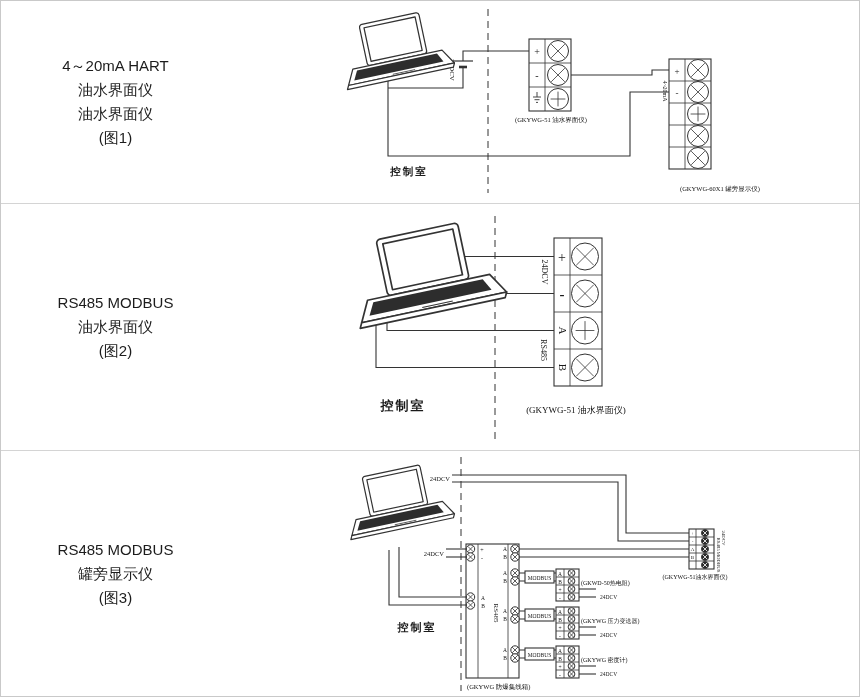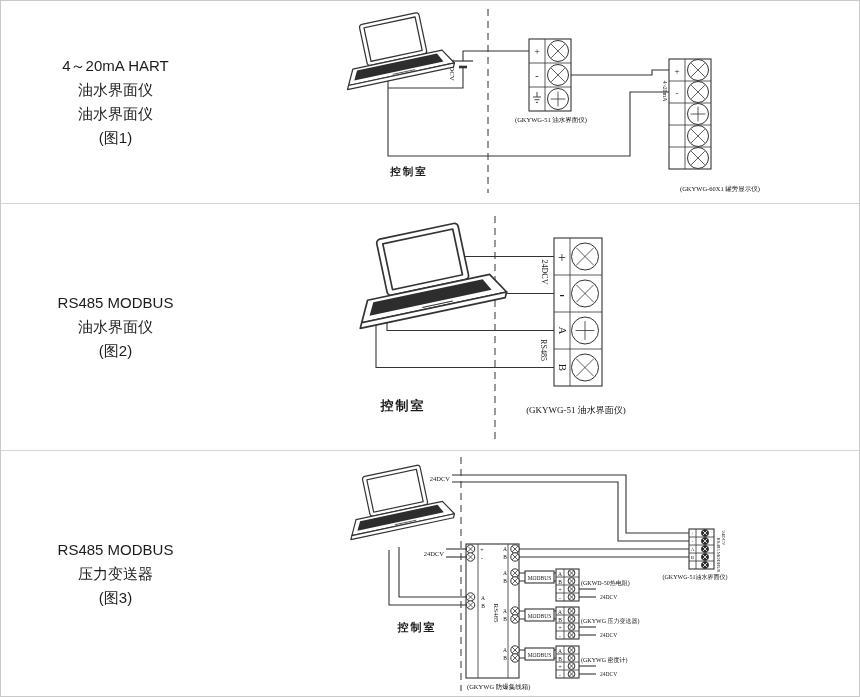--- a/index.html
+++ b/index.html
@@ -84,21 +84,21 @@
     <div>油水界面仪</div>
     <div>(图1)</div>
   </div>
   <div class="cell label-cell row1 hb">
     <div>RS485 MODBUS</div>
     <div>油水界面仪</div>
     <div>(图2)</div>
   </div>
   <div class="cell label-cell row2">
     <div>RS485 MODBUS</div>
-    <div>压力变送器</div>
+    <div>罐旁显示仪</div>
     <div>(图3)</div>
   </div>
 
   <div class="cell diagram-cell row0 hb">
     <svg width="655" height="202" viewBox="0 0 655 202">
       <g>
         <polyline class="w" points="184,78 184,155 426,155 426,91 465,91"></polyline>
         <polyline class="w" points="184,87 259,87 259,66"></polyline>
         <polyline class="w" points="259,60 259,50 325,50"></polyline>
         <polyline class="w" points="367,74 448,74 448,69 465,69"></polyline>

